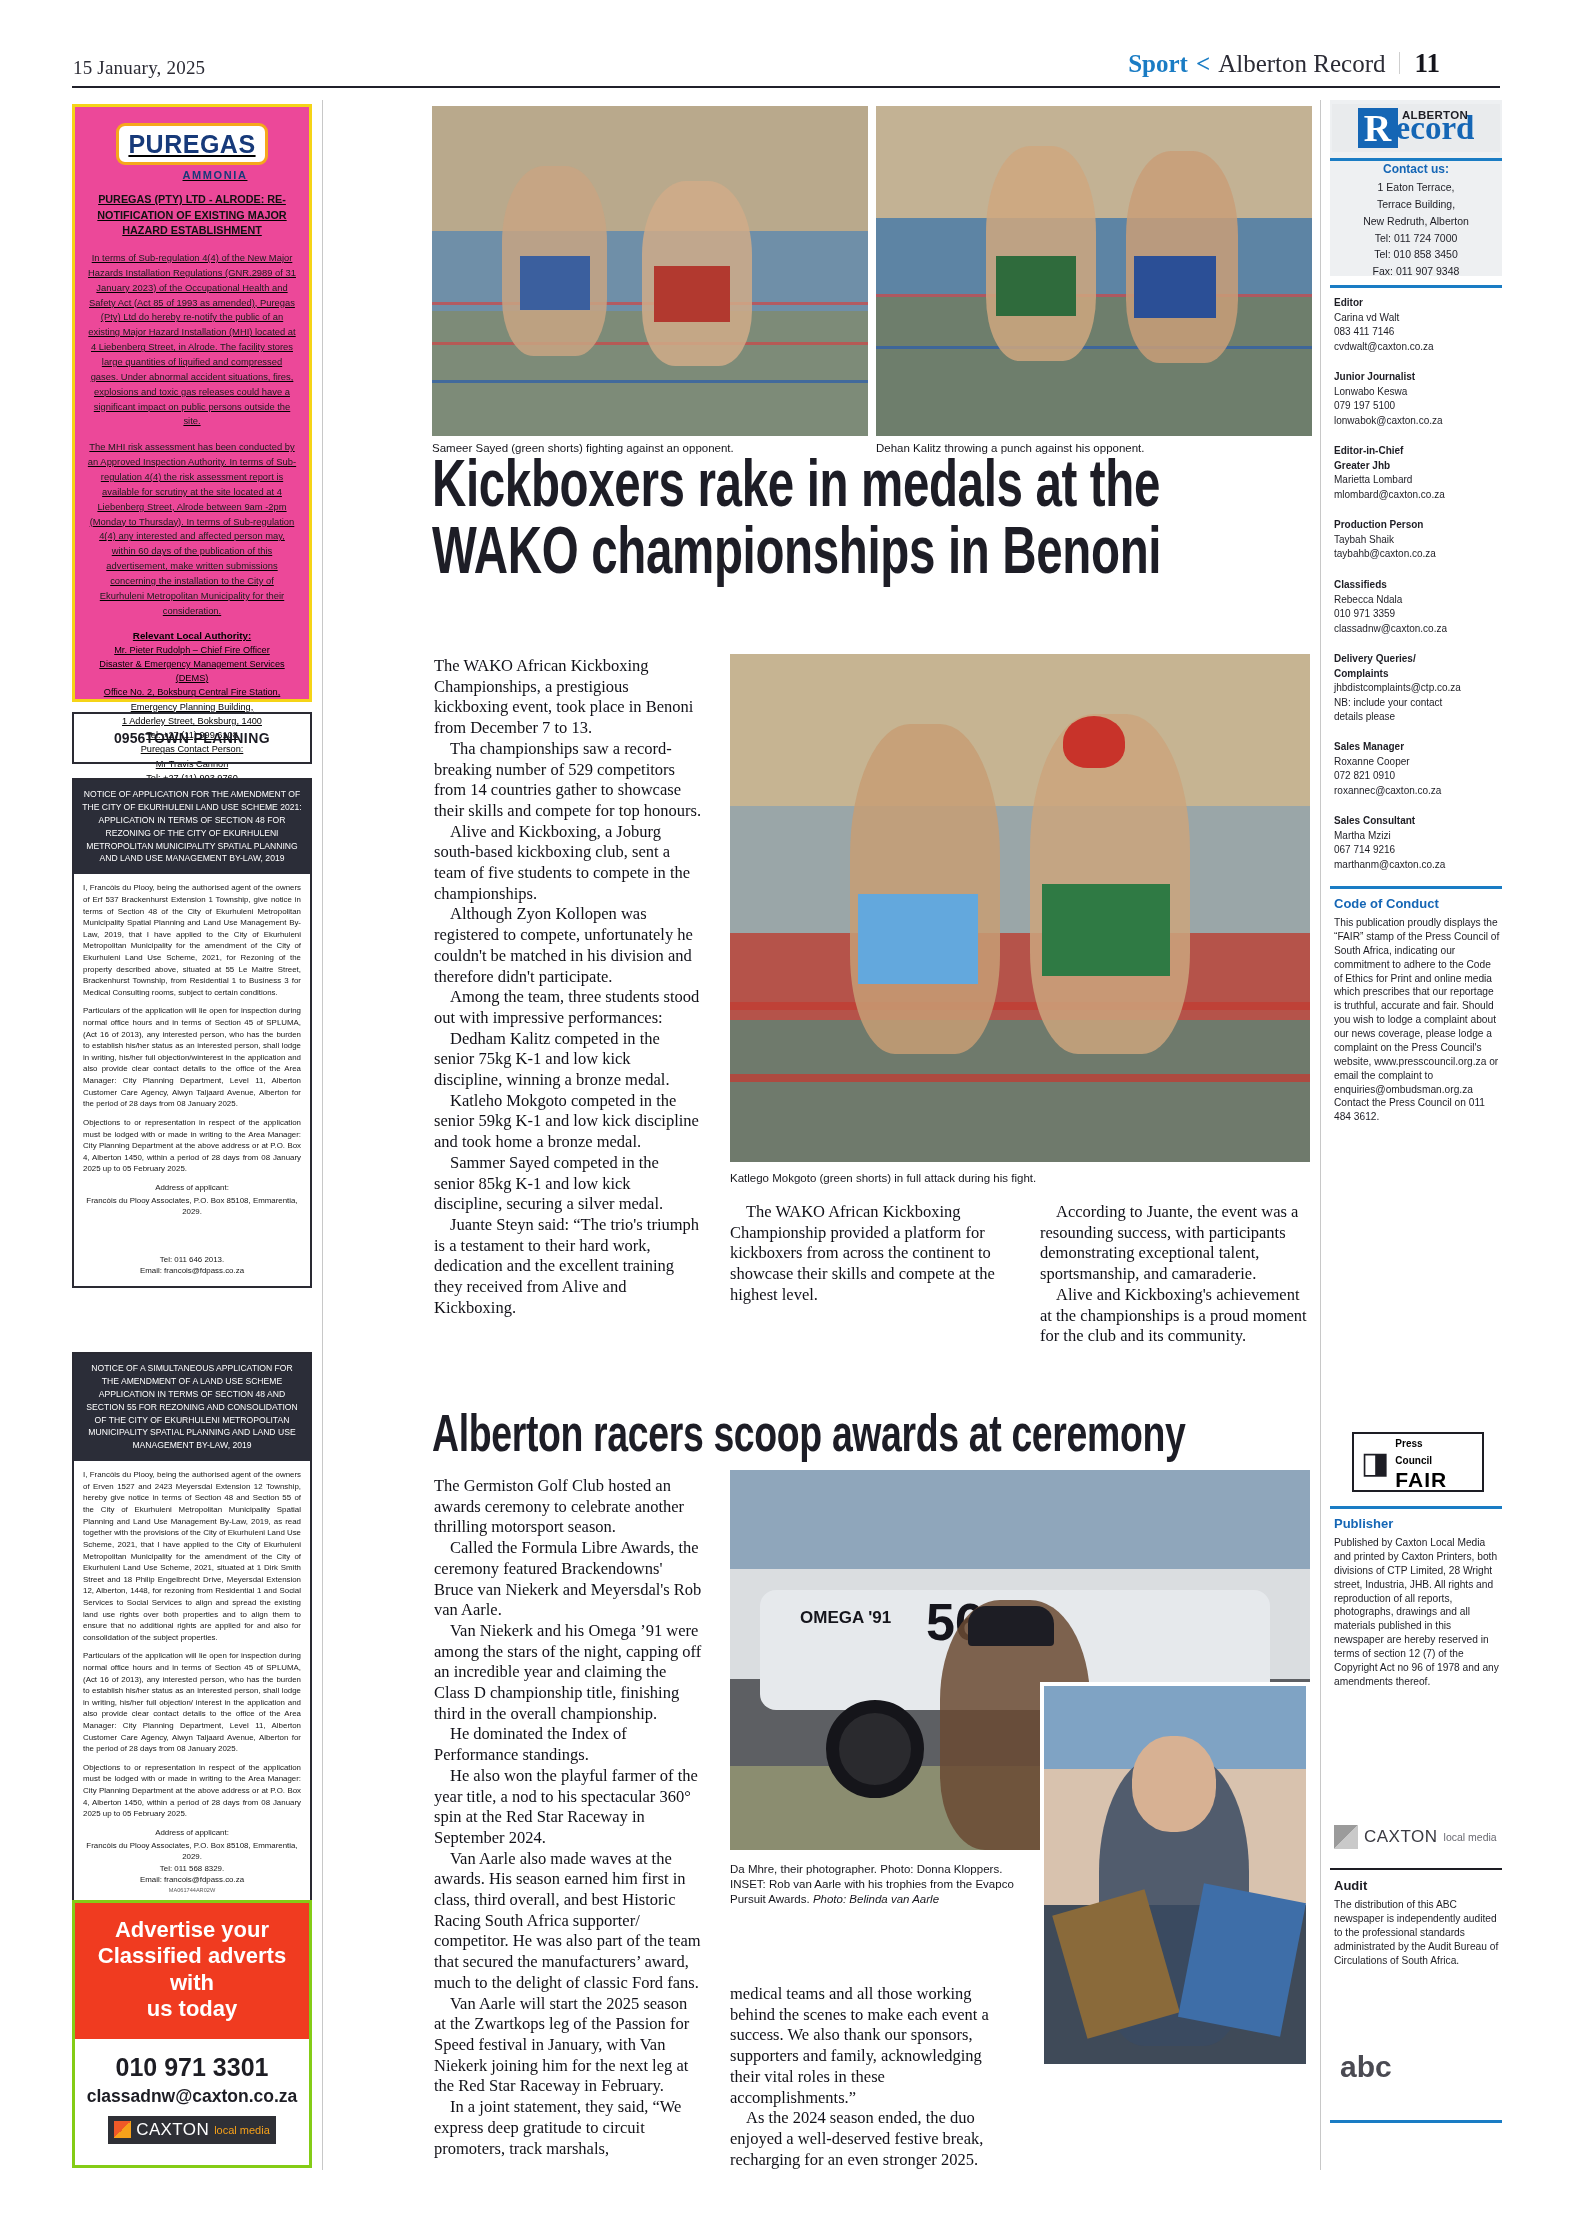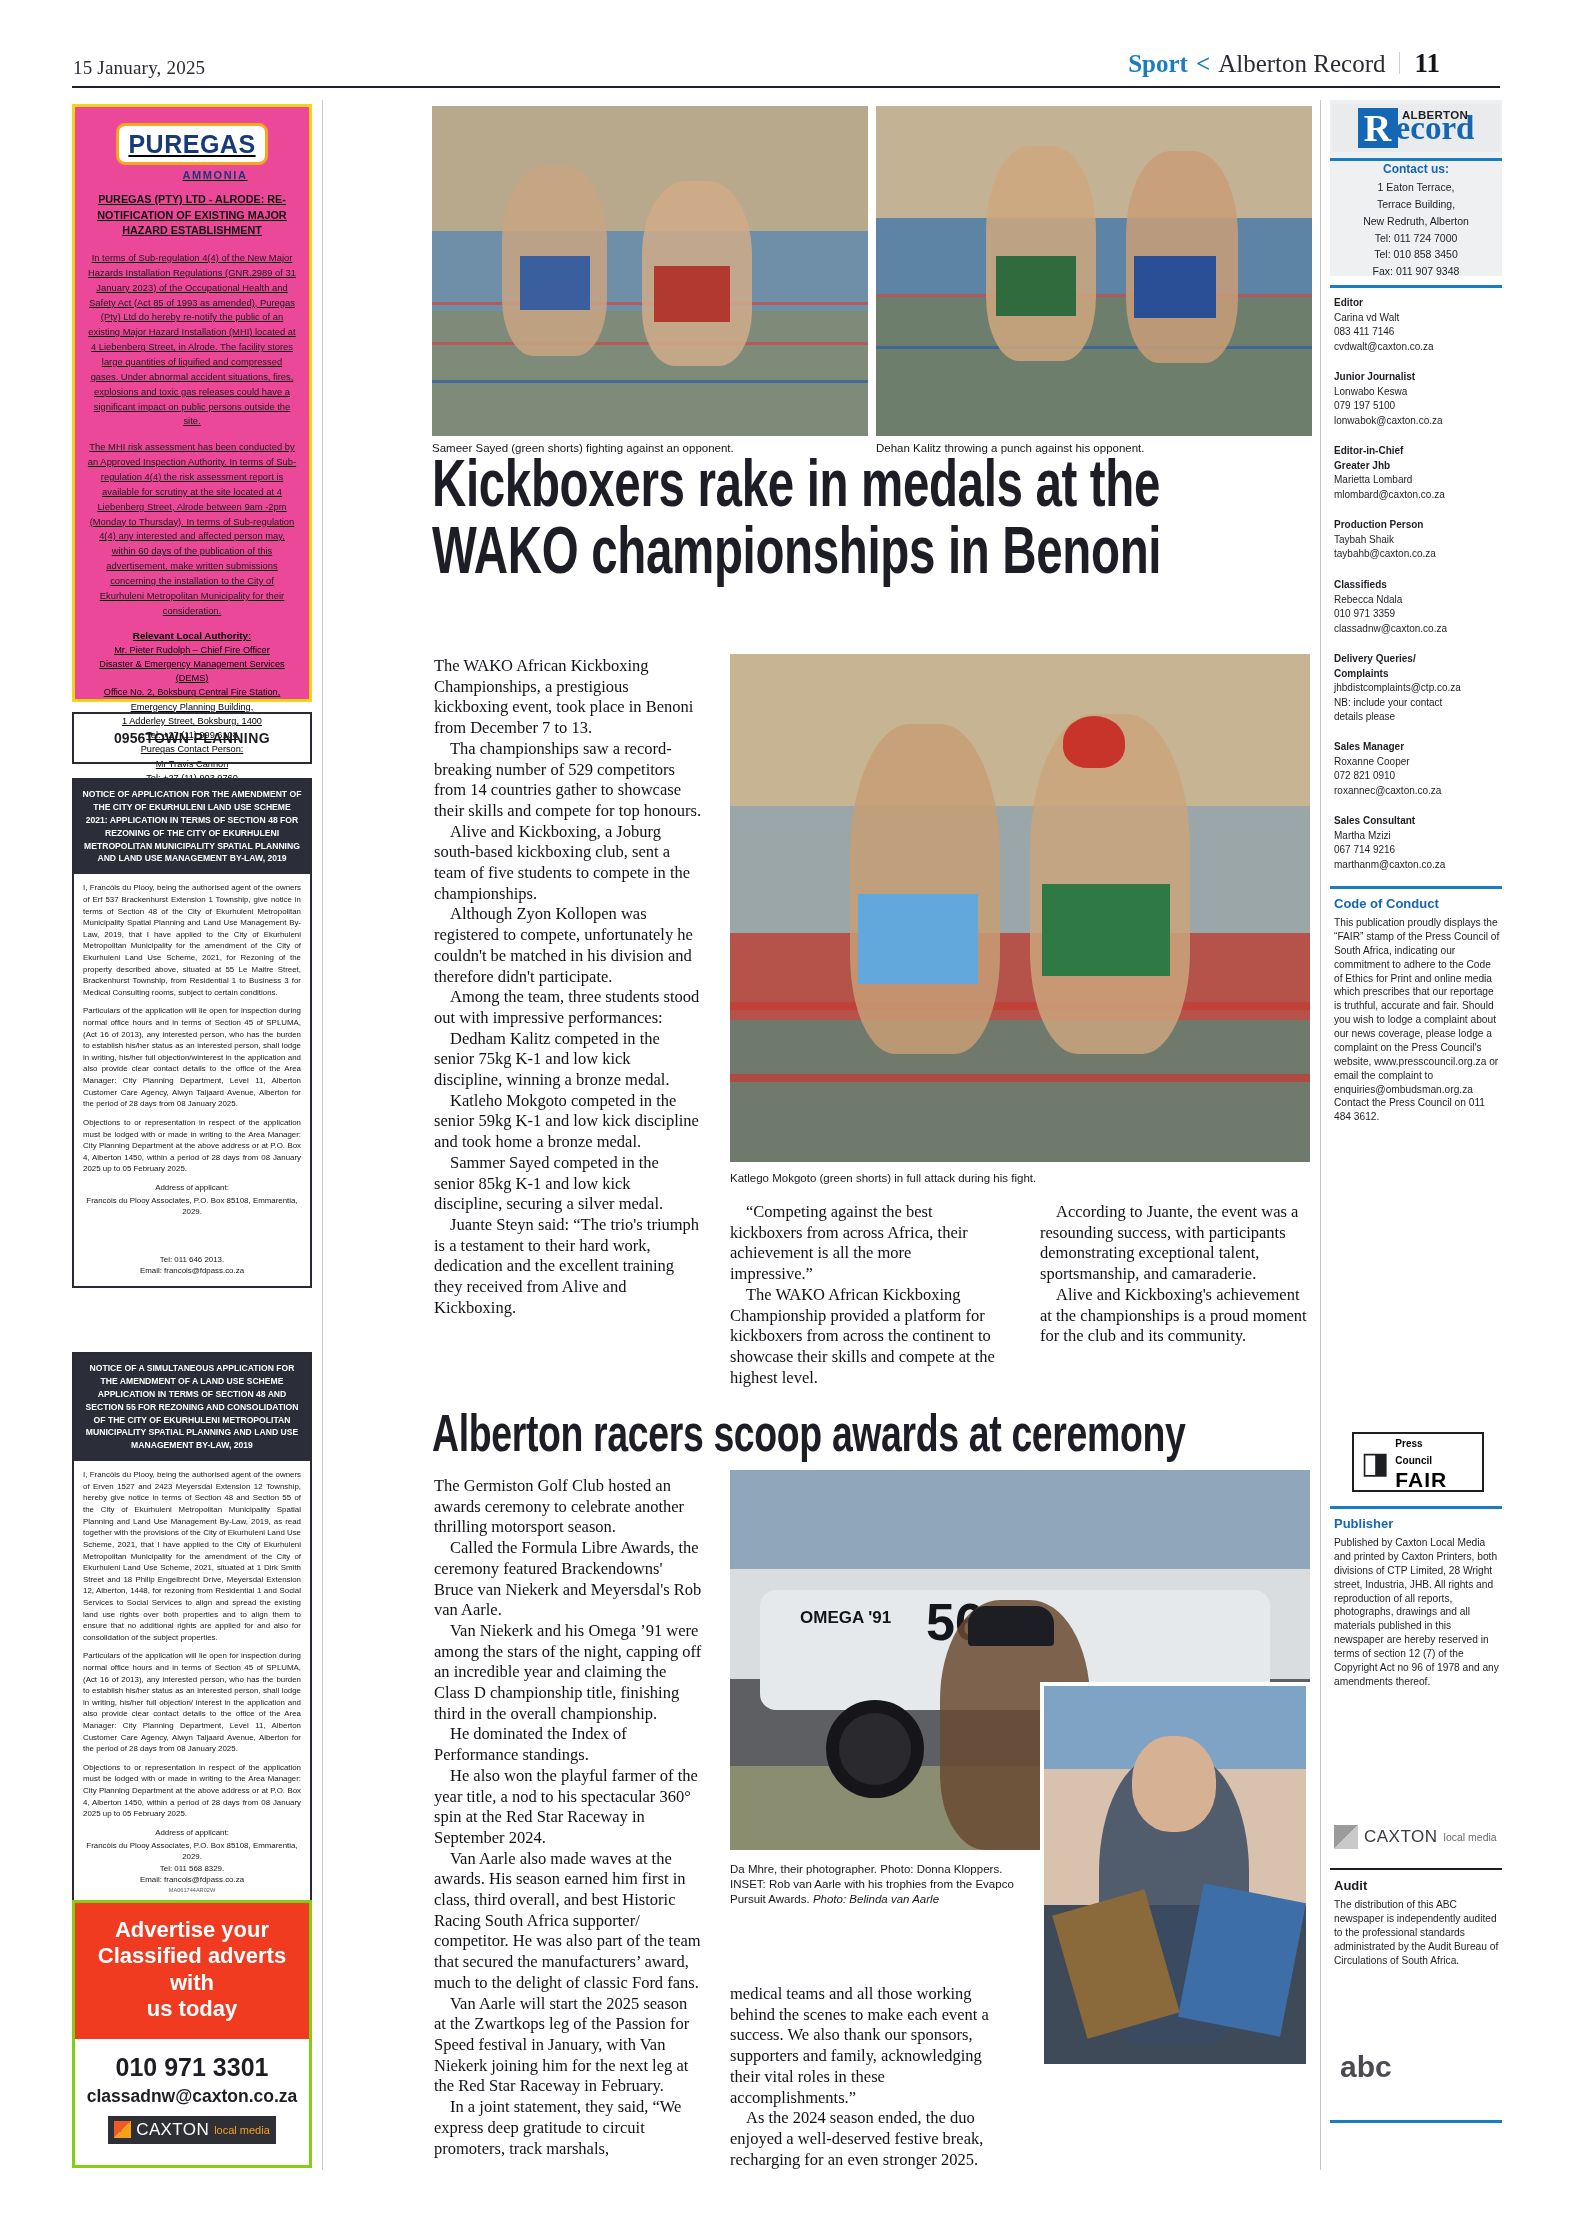--- a/index.html
+++ b/index.html
@@ -74,21 +74,21 @@
     border:2px solid #2a2a33; display:flex; flex-direction:row;
     align-items:center; justify-content:center;
     font-family:"Liberation Sans",sans-serif; font-weight:bold; color:#1a1a22;
   }
   .tp-number .n1 { font-size:14px; }
   .tp-number .n2 { font-size:14px; letter-spacing:.4px; }
 
   .notice-block { position:absolute; left:72px; width:240px; border:2px solid #2a2a33; background:#fff; }
   .notice-head {
     background:#2b2d38; color:#fff; padding:8px 8px 9px;
-    font-family:"Liberation Sans",sans-serif; font-weight:bold;
+    font-family:"Liberation Sans",sans-serif; font-weight:normal;
     font-size:8.6px; line-height:1.5; text-align:center;
   }
   .notice-body { padding:8px 9px 9px; }
   .notice-body p {
     font-family:"Liberation Sans",sans-serif; font-size:7.9px; line-height:1.47;
     color:#151515; text-align:justify; margin-bottom:7px;
   }
   .notice-body p.center { text-align:center; }
   .notice-body p:last-child { margin-bottom:0; }
   .notice-body .tiny { font-size:5.6px; text-align:center; color:#5a5a5a; }
@@ -360,21 +360,20 @@
     <p>Tha championships saw a record-breaking number of 529 competitors from 14 countries gather to showcase their skills and compete for top honours.</p>
     <p>Alive and Kickboxing, a Joburg south-based kickboxing club, sent a team of five students to compete in the championships.</p>
     <p>Although Zyon Kollopen was registered to compete, unfortunately he couldn't be matched in his division and therefore didn't participate.</p>
     <p>Among the team, three students stood out with impressive performances:</p>
     <p>Dedham Kalitz competed in the senior 75kg K-1 and low kick discipline, winning a bronze medal.</p>
     <p>Katleho Mokgoto competed in the senior 59kg K-1 and low kick discipline and took home a bronze medal.</p>
     <p>Sammer Sayed competed in the senior 85kg K-1 and low kick discipline, securing a silver medal.</p>
     <p>Juante Steyn said: “The trio's triumph is a testament to their hard work, dedication and the excellent training they received from Alive and Kickboxing.</p>
   </div>
   <div class="artcol" id="s1c2" style="left:730px; top:1202px; width:268px;">
-    <p>“Competing against the best kickboxers from across Africa, their achievement is all the more impressive.”</p>
     <p>The WAKO African Kickboxing Championship provided a platform for kickboxers from across the continent to showcase their skills and compete at the highest level.</p>
   </div>
   <div class="artcol" id="s1c3" style="left:1040px; top:1202px; width:268px;">
     <p>According to Juante, the event was a resounding success, with participants demonstrating exceptional talent, sportsmanship, and camaraderie.</p>
     <p>Alive and Kickboxing's achievement at the championships is a proud moment for the club and its community.</p>
   </div>
 
   <div class="headline" id="hl2">Alberton racers scoop awards at ceremony</div>
 
   <div class="photo ph-car" style="left:730px; top:1470px; width:580px; height:380px;">

